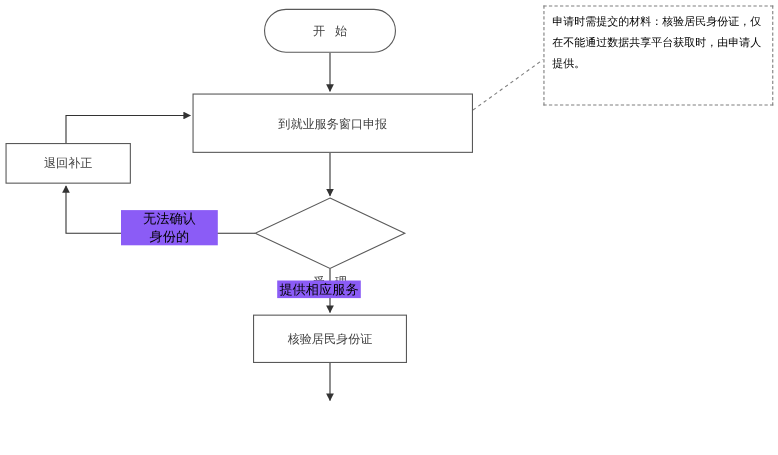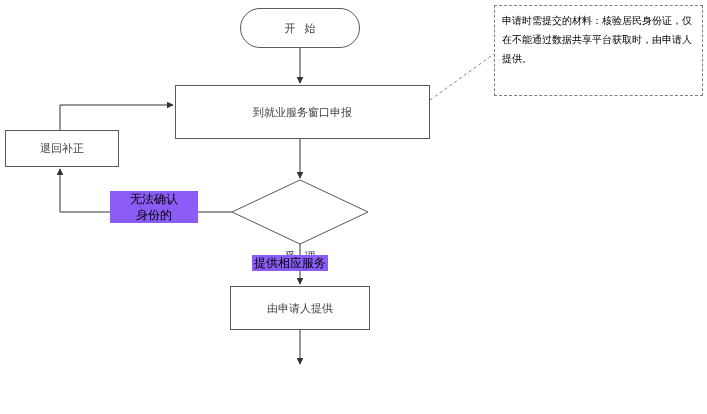--- a/index.html
+++ b/index.html
@@ -117,21 +117,21 @@
 
   <div class="node" id="node-return">
     <span>退回补正</span>
   </div>
 
   <div class="node no-border" id="node-accept">
     <span class="spaced">受理</span>
   </div>
 
   <div class="node" id="node-service">
-    <span>由申请人提供</span>
+    <span>核验居民身份证</span>
   </div>
 
 
   <div class="edge-label" id="label-cannot-confirm">无法确认
 身份的</div>
 
   <div class="edge-label" id="label-confirmed">提供相应服务</div>
 
   <div class="note-box">
     <span>申请时需提交的材料：核验居民身份证，仅在不能通过数据共享平台获取时，由申请人提供。</span>

